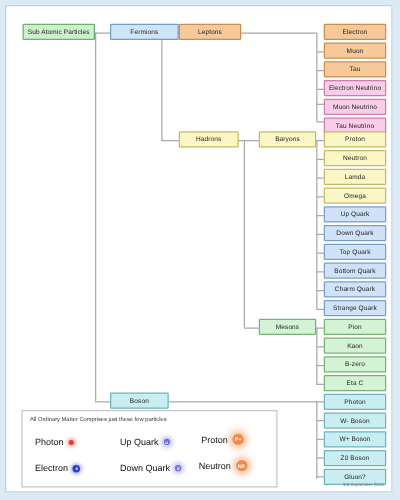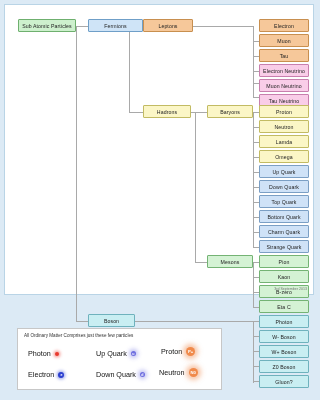--- a/index.html
+++ b/index.html
@@ -4,21 +4,21 @@
 <style>
   html,body{margin:0;padding:0;}
   body{
     width:320px;height:400px;
     background:#dceaf5;
     font-family:"Liberation Sans",sans-serif;
     overflow:hidden;
   }
   #canvas{
     position:absolute;left:4px;top:4px;
-    width:310px;height:291px;
+    width:310px;height:390px;
     background:#ffffff;
     border:1px solid #b9d4e6;
     box-sizing:border-box;
   }
   .node{
     position:absolute;
     box-sizing:border-box;
     border-width:1px;border-style:solid;
     border-radius:1px;
     display:flex;align-items:center;justify-content:center;

